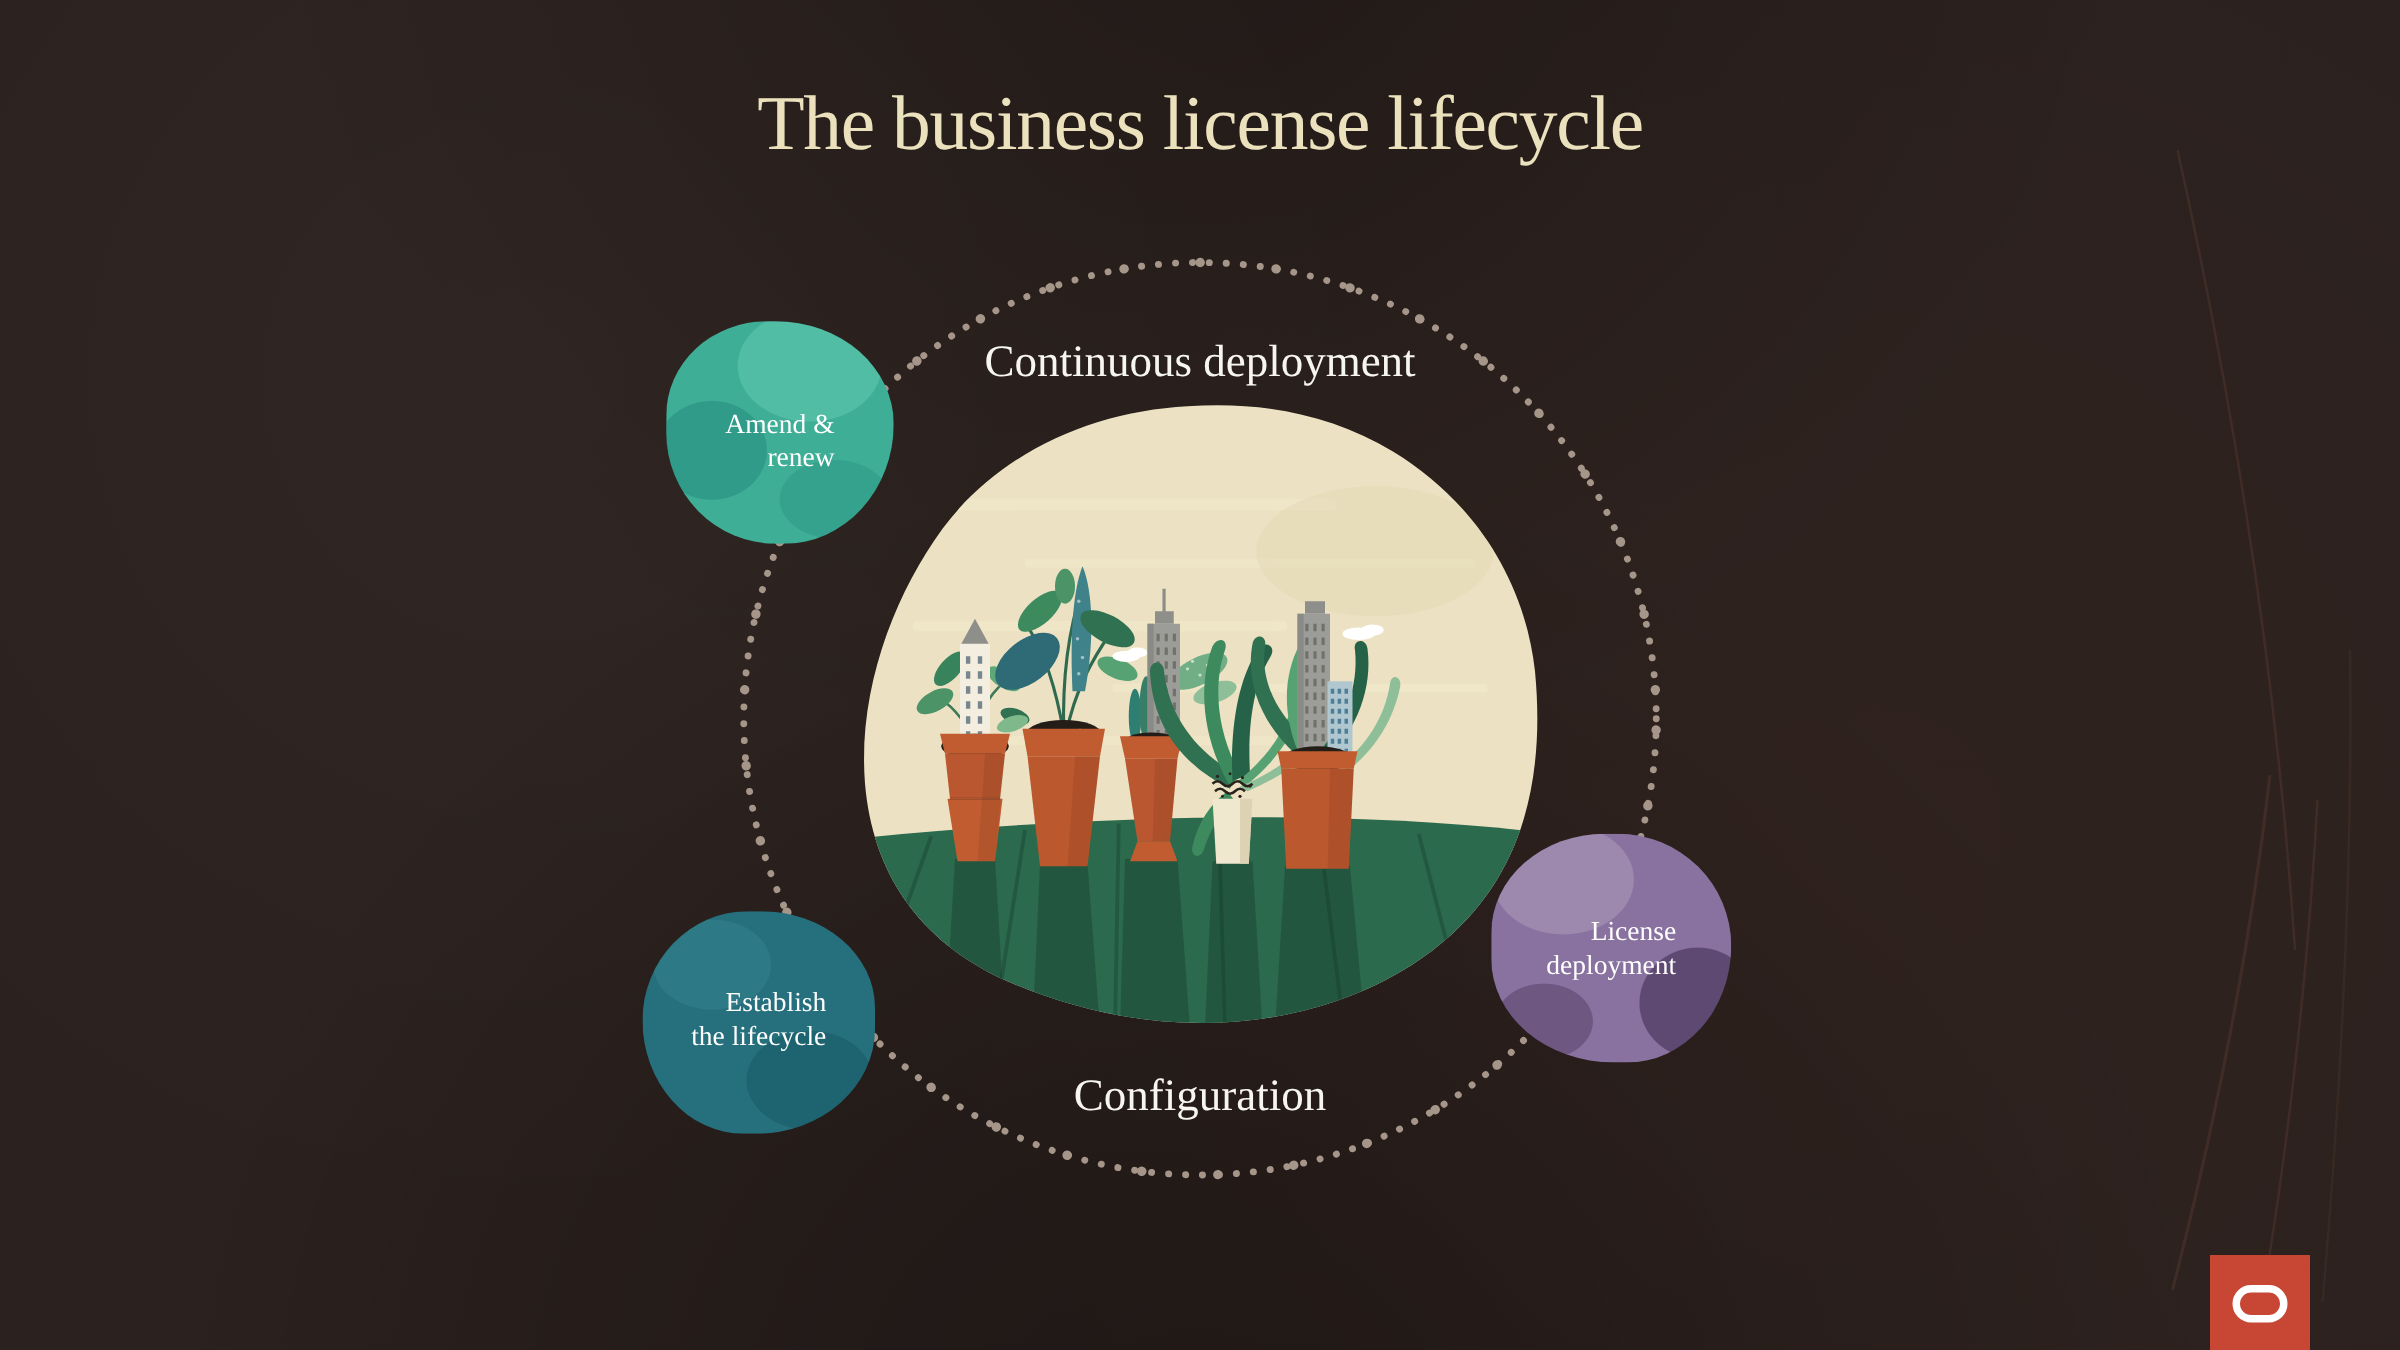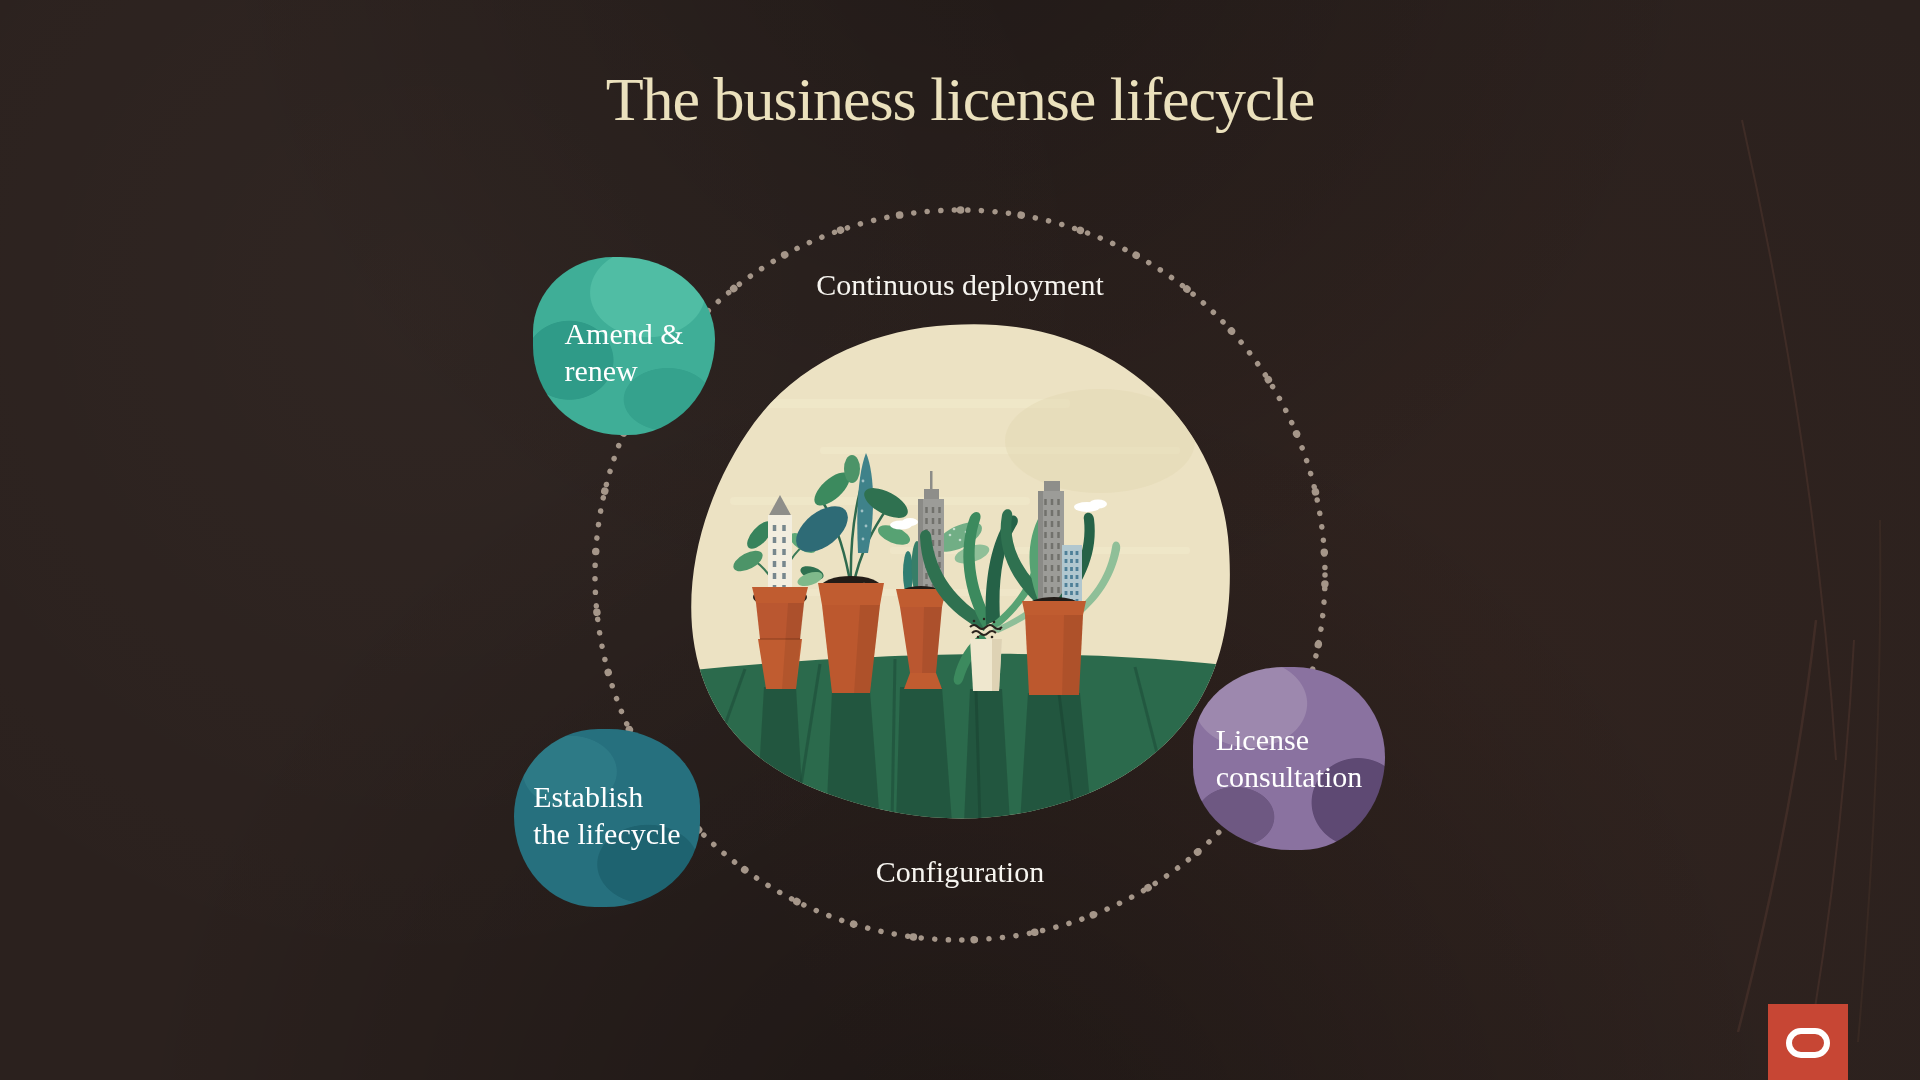--- a/index.html
+++ b/index.html
@@ -15,27 +15,27 @@
   }
   .title{
     position:absolute;top:64px;left:0;width:100%;margin:0;
     text-align:center;font-size:62px;font-weight:400;letter-spacing:-1px;
     color:#EBE1BD;
   }
   .ring-svg,.scratch-svg,.illustration{position:absolute;left:0;top:0;}
   .illustration{left:670px;top:321px;}
   .ring-label{
     position:absolute;left:50%;transform:translateX(-50%);
-    color:#F7F5F0;font-size:30px;white-space:nowrap;
+    color:#F7F5F0;font-size:36px;white-space:nowrap;
   }
   .ring-label.top{top:268px;}
   .ring-label.bottom{top:855px;text-align:right;}
   .node{
     position:absolute;display:flex;align-items:center;justify-content:center;
-    color:#FFFFFF;font-size:30px;line-height:1.22;text-align:left;
+    color:#FFFFFF;font-size:22px;line-height:1.22;text-align:right;
     white-space:pre-line;
   }
   .node-amend{
     left:533px;top:257px;width:182px;height:178px;padding-top:14px;box-sizing:border-box;
     background-color:#3FAE97;
     background-image:
       radial-gradient(58% 46% at 63% 20%, #50BDA4 0 54%, rgba(0,0,0,0) 55%),
       radial-gradient(48% 44% at 20% 58%, #2F9B88 0 50%, rgba(0,0,0,0) 51%),
       radial-gradient(52% 38% at 74% 80%, #35A28D 0 46%, rgba(0,0,0,0) 47%);
     border-radius:46% 54% 50% 50% / 44% 48% 56% 52%;
@@ -283,21 +283,21 @@
 
   <div class="ring-label top">Continuous deployment</div>
   <div class="ring-label bottom">Configuration</div>
 
   <div class="node node-amend">
     <span class="node-label">Amend &amp;
 renew</span>
   </div>
   <div class="node node-license">
     <span class="node-label">License
-consultation</span>
+deployment</span>
   </div>
   <div class="node node-establish">
     <span class="node-label">Establish
 the lifecycle</span>
   </div>
 
   <div class="logo">
     <div class="logo-o"></div>
   </div>
 

